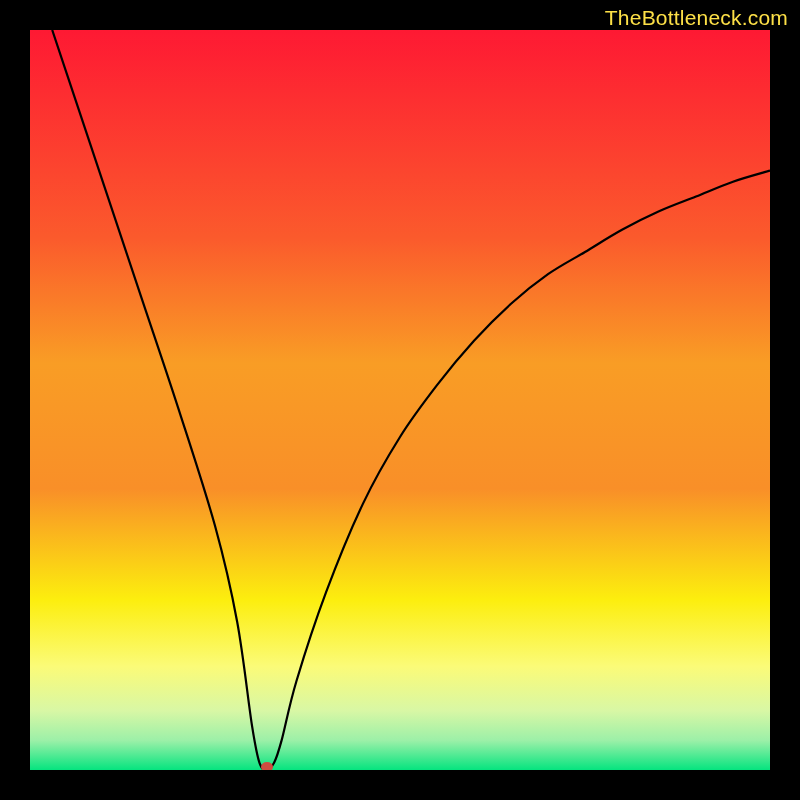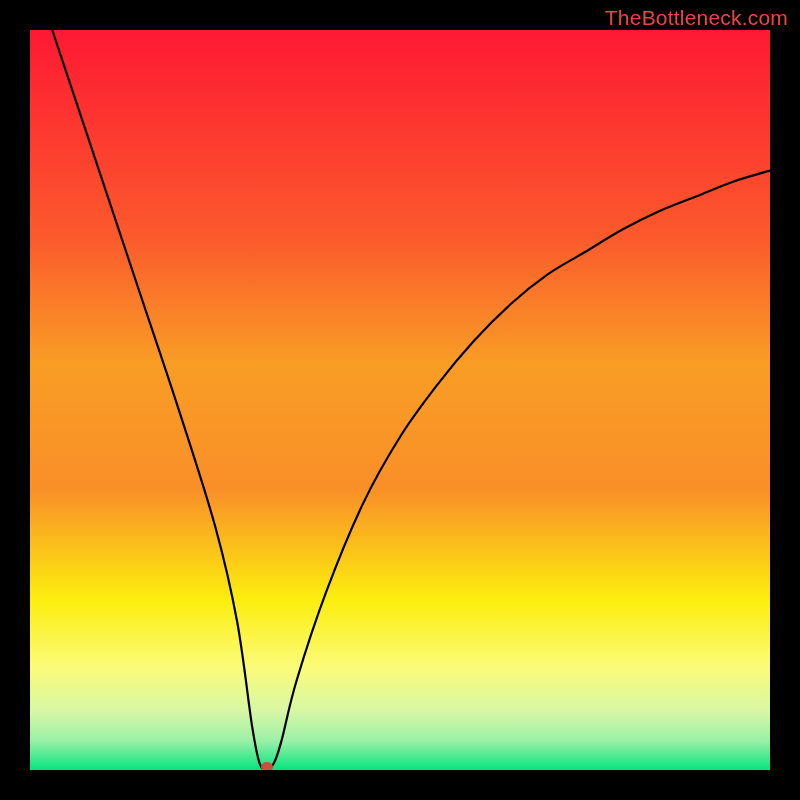--- a/index.html
+++ b/index.html
@@ -39,21 +39,21 @@
     position: absolute;
     top: 0;
     left: 0;
     width: 100%;
     height: 100%;
   }
   .watermark {
     position: absolute;
     top: 6px;
     right: 12px;
-    color: #ef4444;
+    color: #fde047;
     font-size: 21px;
     font-weight: 500;
     letter-spacing: 0.2px;
   }
   .minimum-marker {
     position: absolute;
     width: 12px;
     height: 10px;
     background: #cf4e41;
     border-radius: 50%;

